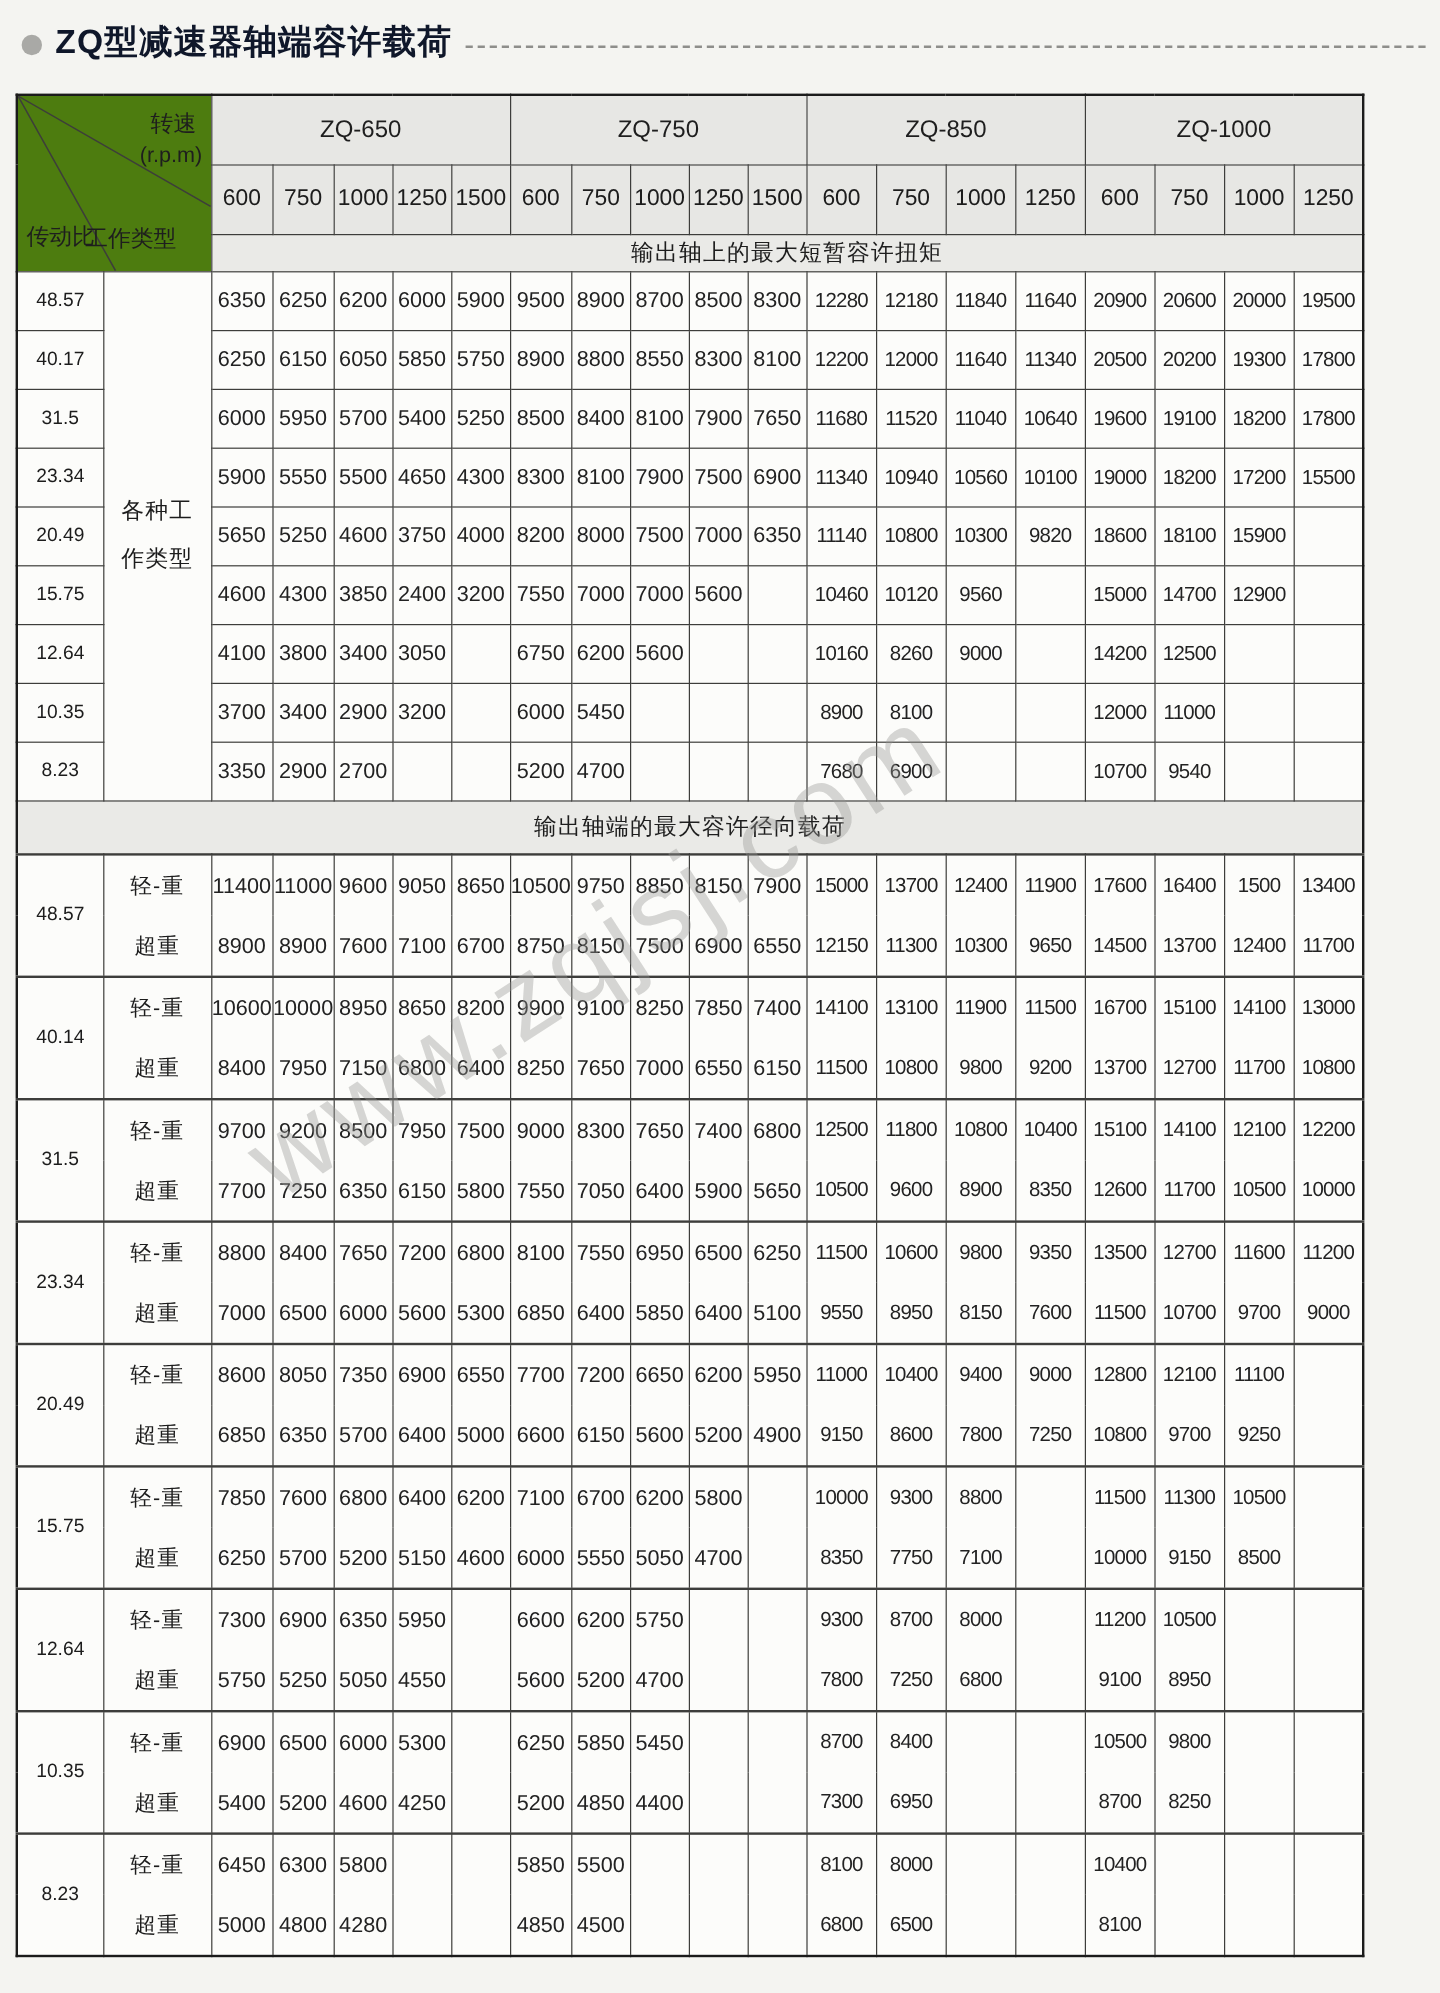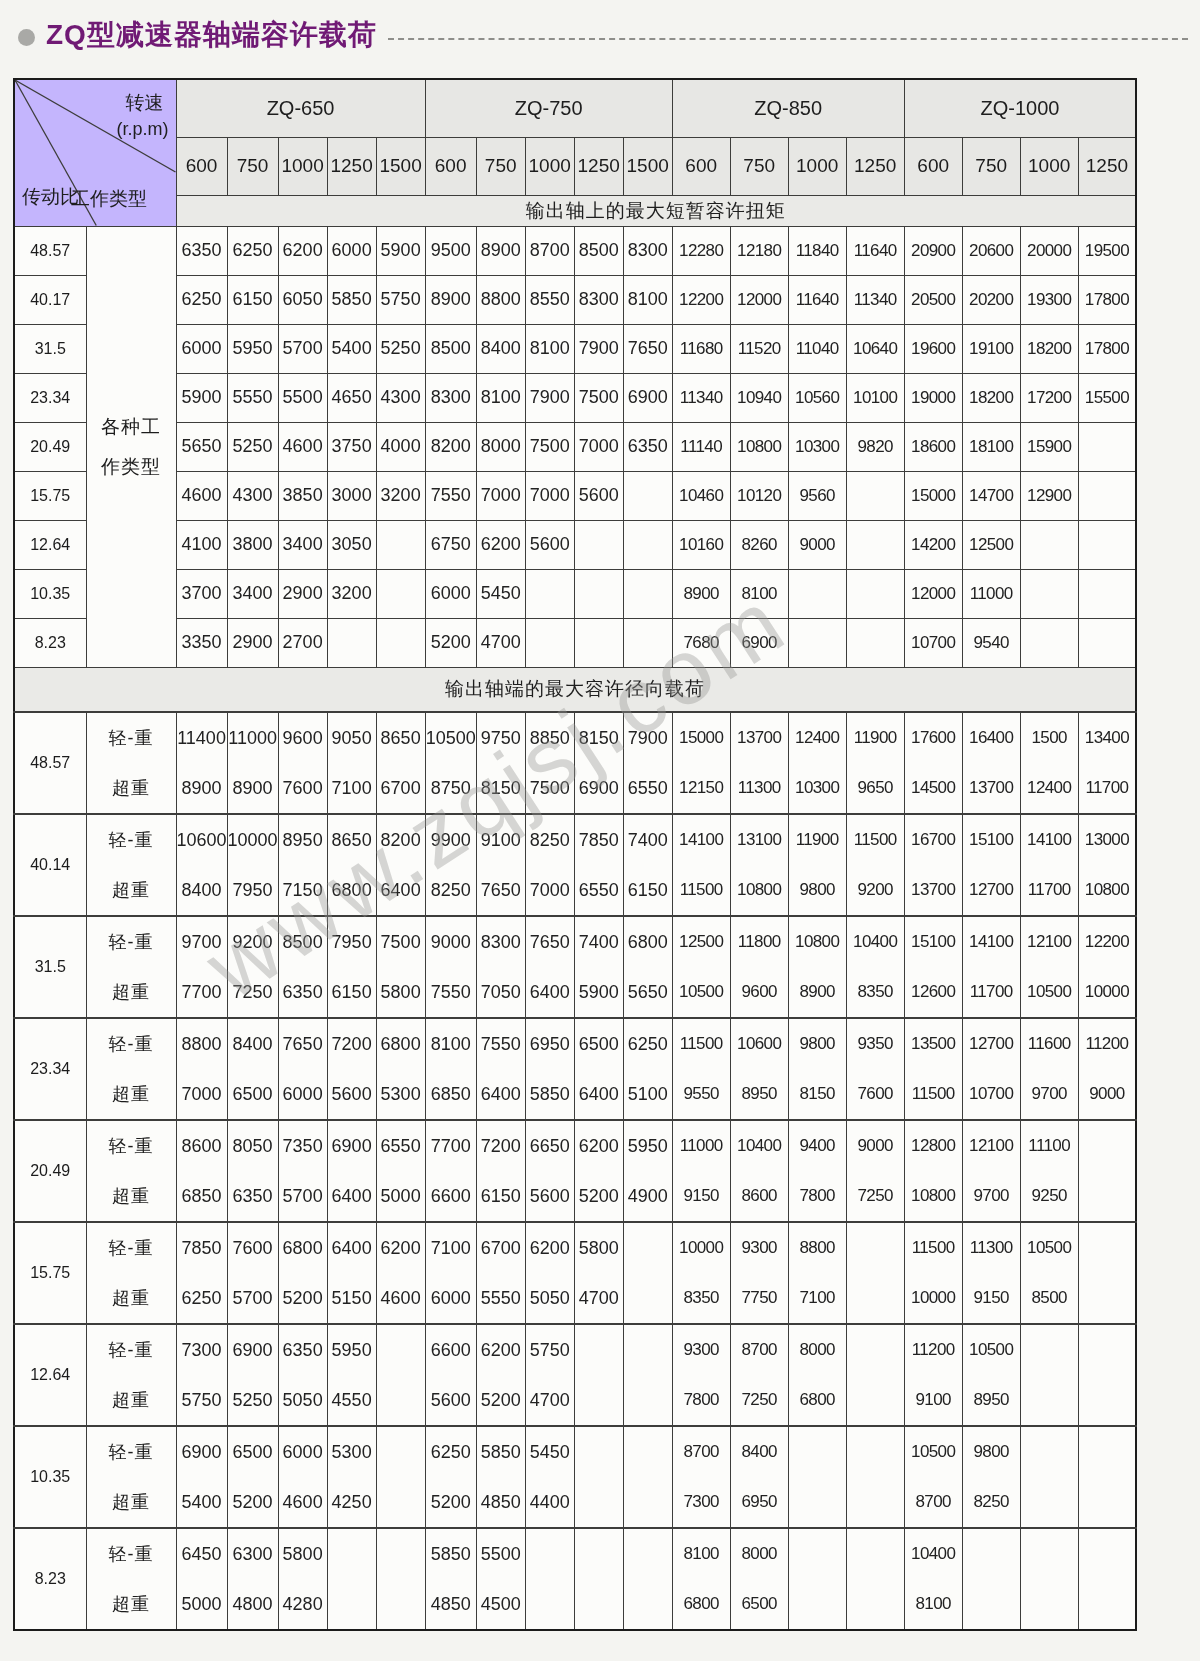--- a/index.html
+++ b/index.html
@@ -5,21 +5,21 @@
   html,body{margin:0;padding:0;}
   body{
     width:1200px;height:1661px;position:relative;overflow:hidden;
     background:#f4f4f1;
     font-family:"Liberation Sans","DejaVu Sans",sans-serif;
     color:#1c1c1c;
   }
   
   .title-row{position:absolute;top:16px;left:18px;right:12px;display:flex;align-items:center;gap:11px;}
   .bullet{width:17px;height:17px;border-radius:50%;background:#a9a9a6;flex:0 0 auto;margin-top:4px;}
-  .page-title{font-size:28px;font-weight:bold;color:#701a75;letter-spacing:1px;white-space:nowrap;}
+  .page-title{font-size:28px;font-weight:bold;color:#0f172a;letter-spacing:1px;white-space:nowrap;}
   .dash-rule{flex:1;height:0;border-top:2px dashed #8e8e8b;margin-top:8px;}
   
   .table-wrap{position:absolute;top:78px;left:13px;}
   table{border-collapse:collapse;table-layout:fixed;border:2.5px solid #1b1b1b;background:#fcfcfa;}
   th,td{border:1px solid #3d3d3b;text-align:center;vertical-align:middle;padding:0;overflow:hidden;}
   .r-model{height:58px;}
   .r-speed{height:58px;}
   .r-sec{height:31px;}
   .s1row{height:49px;}
   .sec2row{height:45px;margin-left:20px;}
@@ -30,21 +30,21 @@
   .rcell{font-size:16px;background:#fcfcfa;}
   .lblcell{font-size:18px;background:#fcfcfa;letter-spacing:1px;}
   .wtcell{font-size:19px;background:#fcfcfa;margin-top:12px;}
   .wtcell span{display:inline-block;width:60px;line-height:2.1;letter-spacing:1px;}
   .dcell{font-size:18px;background:#fcfcfa;color:#222;}
   .dcell.wide{font-size:17px;letter-spacing:-0.6px;}
   tbody.g{border-top:2px solid #3d3d3b;}
   .s2row td{border-top:none;border-bottom:none;}
   .s2row td.rcell{border-top:none;}
   
-  .corner{background:#c4b5fd;position:relative;padding:1px;}
+  .corner{background:#4d7c0f;position:relative;padding:1px;}
   .corner .diag{position:absolute;left:0;top:0;width:100%;height:100%;}
   .corner .diag line{stroke:#3d3d3b;stroke-width:1.3;}
   .corner span{position:absolute;font-size:19px;font-weight:400;color:#1e1e1e;white-space:nowrap;}
   .c-speed{top:10px;right:12px;}
   .c-unit{top:39px;right:7px;font-size:18px !important;}
   .c-work{top:106px;left:56px;}
   .c-ratio{bottom:16px;left:7px;}
   
   .watermark{
     position:absolute;left:150px;top:700px;width:820px;
@@ -232,21 +232,21 @@
           <td class="dcell wide">18600</td>
           <td class="dcell wide">18100</td>
           <td class="dcell wide">15900</td>
           <td class="dcell wide"></td>
         </tr>
         <tr class="s1row">
           <td class="rcell">15.75</td>
           <td class="dcell">4600</td>
           <td class="dcell">4300</td>
           <td class="dcell">3850</td>
-          <td class="dcell">3000</td>
+          <td class="dcell">2400</td>
           <td class="dcell">3200</td>
           <td class="dcell">7550</td>
           <td class="dcell">7000</td>
           <td class="dcell">7000</td>
           <td class="dcell">5600</td>
           <td class="dcell"></td>
           <td class="dcell wide">10460</td>
           <td class="dcell wide">10120</td>
           <td class="dcell wide">9560</td>
           <td class="dcell wide"></td>

